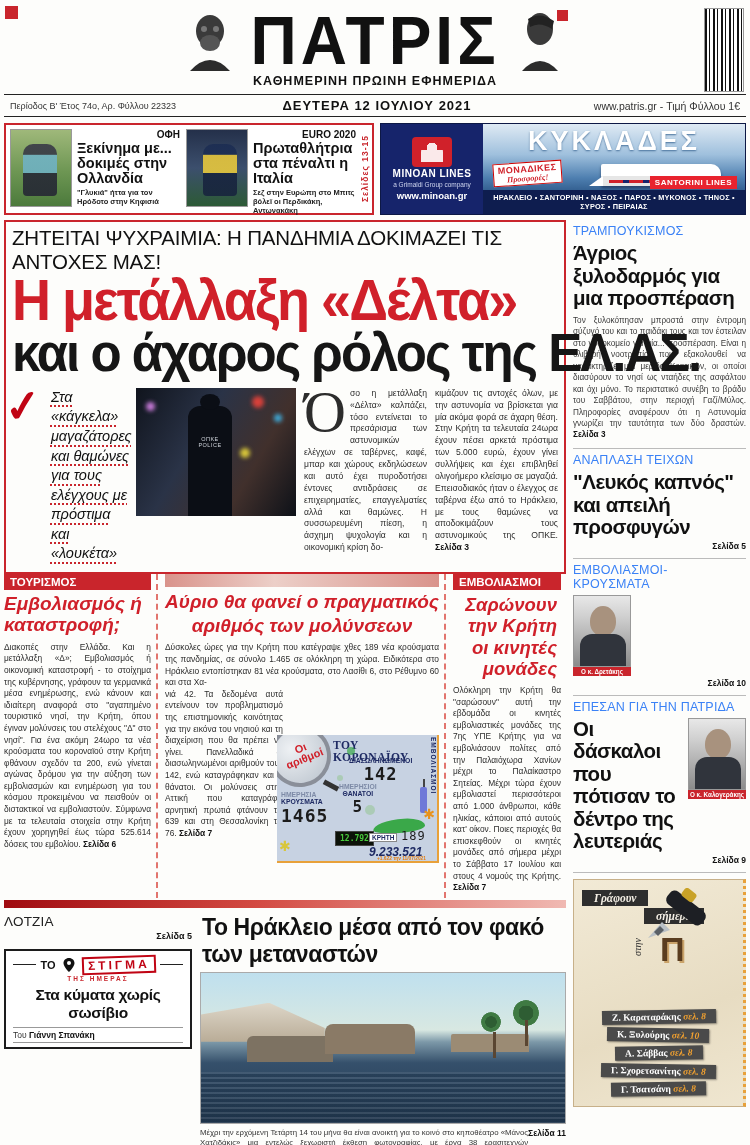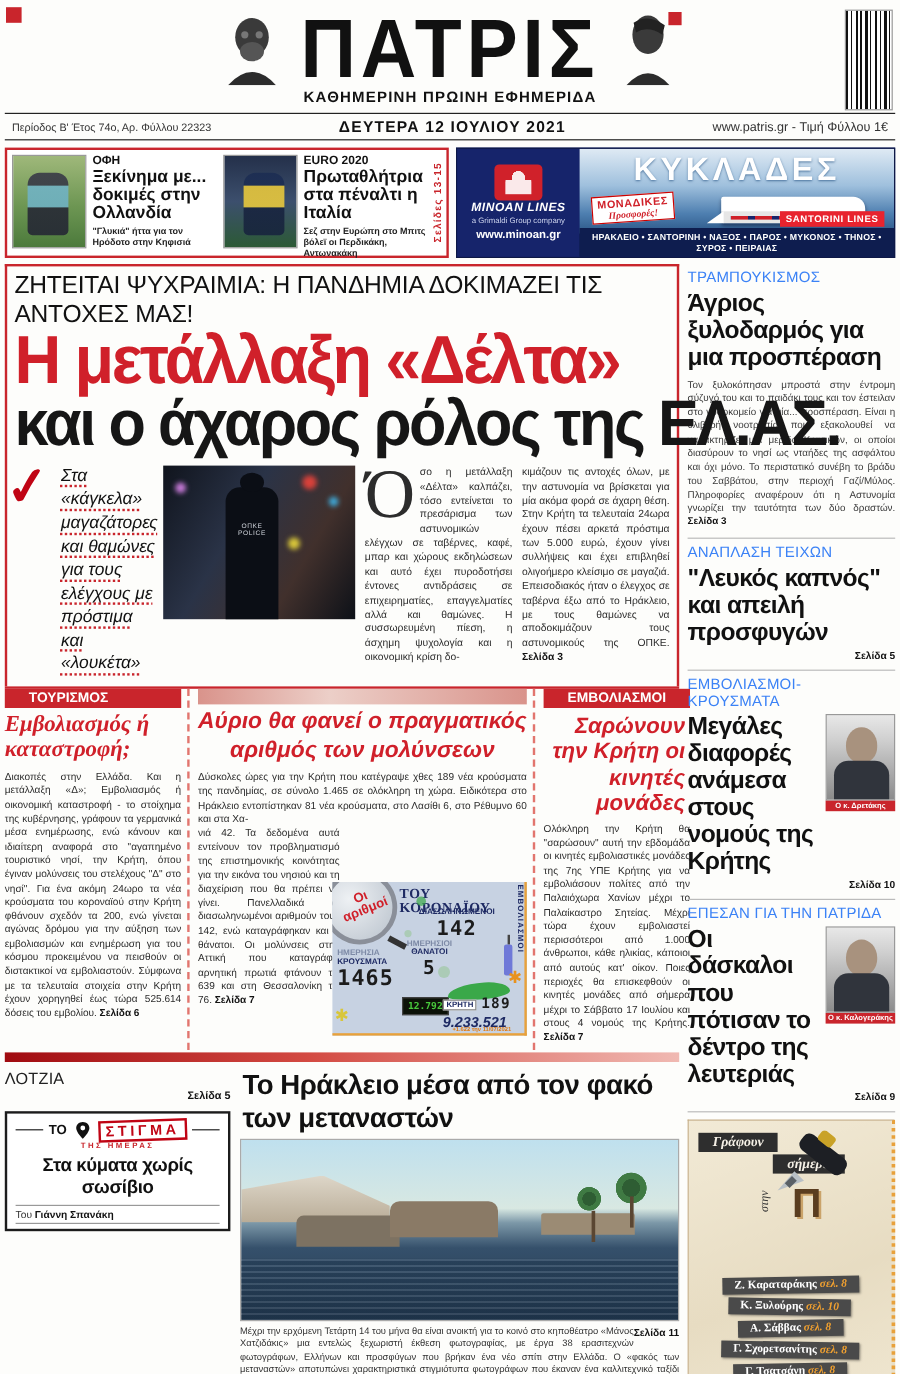--- a/index.html
+++ b/index.html
@@ -26,31 +26,31 @@
   
   .teaser-row { display:flex; gap:6px; margin-top:6px; height:92px; }
   .sports-box { position:relative; width:370px; border:2px solid #c9252c; background:#fff; display:flex; gap:6px; padding:4px 16px 4px 4px; }
   .teaser { display:flex; gap:5px; flex:1; }
   .teaser-photo { width:62px; height:78px; flex:none; border:1px solid #999;
     background:linear-gradient(180deg,#9fb87a 0%,#6d9653 55%,#4c7a3c 100%); position:relative; overflow:hidden; }
   .teaser-photo::after { content:""; position:absolute; left:12px; top:14px; width:34px; height:52px; border-radius:10px 10px 4px 4px;
     background:linear-gradient(180deg,#334 20%,#6fb3c9 21% 55%,#223 56%); opacity:.85; }
   .teaser-photo.t2 { background:linear-gradient(180deg,#24304a 0%,#3c4f6d 50%,#2c5a35 100%); }
   .teaser-photo.t2::after { background:linear-gradient(180deg,#1b2c52 20%,#f2cf3a 21% 55%,#16213d 56%); left:16px; }
-  .teaser-txt { display:flex; flex-direction:column; }
+  .teaser-txt { display:flex; flex-direction:column;align-items:flex-end; }
   .teaser-kicker { font-size:10px; font-weight:700; }
   .teaser-title { font-size:14.5px; font-weight:900; line-height:1.02; margin-top:1px; }
   .teaser-sub { font-size:7.5px; font-weight:700; color:#222; margin-top:3px; line-height:1.2; }
   .pages-vert { position:absolute; right:1px; top:0; bottom:0; width:13px; display:flex; align-items:center; justify-content:center;
     color:#c9252c; font-weight:700; font-size:8.5px; writing-mode:vertical-rl; transform:rotate(180deg); letter-spacing:1px; }
   .minoan { flex:1; display:flex; background:#16246b; border:1px solid #0d1845; overflow:hidden; }
   .minoan-left { width:102px; background:#16246b; display:flex; flex-direction:column; align-items:center; justify-content:center; gap:2px; padding:3px; }
   .minoan-logo { width:40px; height:30px; background:#d0212a; border-radius:4px; position:relative; }
   .minoan-logo::after { content:""; position:absolute; left:9px; top:5px; width:22px; height:20px; border-radius:50% 50% 0 0; background:radial-gradient(circle at 50% 30%, #fff 0 30%, transparent 31%), linear-gradient(180deg,transparent 40%,#fff 41%); opacity:.9; }
-  .minoan-brand { color:#fff; font-weight:900; font-size:10px; letter-spacing:.5px; text-align:left; line-height:1.05;font-style:italic; }
+  .minoan-brand { color:#fff; font-weight:900; font-size:10px; letter-spacing:.5px; text-align:left; line-height:1.05; }
   .minoan-group { color:#cdd4ee; font-size:6.5px; }
   .minoan-url { color:#fff; font-weight:700; font-size:9.5px; }
   .minoan-right { flex:1; position:relative; background:linear-gradient(180deg,#dfeaf4 0%,#9fc0dd 34%,#4e7fb0 60%,#2c5788 78%,#0e1d4f 79%); }
   .kyklades { text-align:center; color:#fff; font-weight:900; font-size:27px; letter-spacing:3px; text-shadow:0 1px 2px #49729c; margin-top:2px; }
   .offer-badge { position:absolute; left:10px; top:38px; background:#fff; border:1px solid #c00; padding:1px 4px; transform:rotate(-4deg); text-align:center; }
   .offer-line1 { color:#d0212a; font-weight:900; font-size:9px; letter-spacing:.5px; }
   .offer-line2 { color:#d0212a; font-style:italic; font-weight:700; font-size:8px; font-family:"Liberation Serif", serif; }
   .ship { position:absolute; left:118px; top:40px; width:120px; height:22px; background:linear-gradient(180deg,#fff 55%,#e6e6e6 56%); border-radius:2px 10px 2px 2px; box-shadow:0 2px 3px rgba(0,0,30,.4); }
   .ship::before { content:""; position:absolute; left:-12px; bottom:0; border-right:14px solid #fff; border-top:10px solid transparent; }
   .ship::after { content:""; position:absolute; left:8px; bottom:3px; right:6px; height:3px; background:repeating-linear-gradient(90deg,#d0212a 0 14px, #16246b 14px 20px); }
@@ -82,24 +82,24 @@
   .dropcap { float:left; font-size:58px; line-height:.82; font-weight:400; font-family:"Liberation Serif", serif; padding-right:4px; }
   .pageref { font-weight:700; color:#111; white-space:nowrap; }
 
   
   .mid-row { display:flex; border-top:2.5px solid #c9252c; }
   .mid-col { padding:0 5px 4px 0; }
   .mid-col + .mid-col { border-left:2px dashed #e2756e; padding-left:7px; }
   .mc-tourism { width:152px; flex:none; }
   .mc-center { width:288px; flex:none; }
   .mc-vax { flex:1; }
-  .sec-bar { background:#c9252c; color:#fff; font-weight:700; font-size:11.5px; padding:2px 20px; margin-bottom:4px; }
+  .sec-bar { background:#c9252c; color:#fff; font-weight:700; font-size:11.5px; padding:2px 6px; margin-bottom:4px; }
   .sec-bar-grad { background:linear-gradient(90deg,#d9938b,#eccfc8 40%,#d9938b); height:13px; margin-bottom:3px; }
   .it-head { color:#d0202a; font-style:italic; font-weight:700; }
-  .tourism-head { font-size:19px; line-height:1.1; margin:2px 0 6px 0;font-family:Liberation Serif, serif; }
+  .tourism-head { font-size:19px; line-height:1.1; margin:2px 0 6px 0; }
   .center-head { font-size:19px; line-height:1.25; text-align:center; margin:1px 0 5px 0; }
   .vax-head { font-size:18.5px; line-height:1.15; text-align:right; margin:2px 4px 6px 0; }
   .small-body { font-size:8.4px; color:#2c2c2c; line-height:1.38; text-align:justify; }
   .center-wrap { position:relative; }
   .center-left-col { width:118px; }
   .covid-box { position:absolute; right:0; top:46px; width:162px; height:128px; background:#c7d2e2; border-right:2px solid #e8a13a; border-bottom:2px solid #e8a13a; overflow:hidden; }
   .magnifier { position:absolute; left:-8px; top:-10px; width:62px; height:62px; border-radius:50%; border:4px solid #8a8f99; background:radial-gradient(circle at 35% 35%, #eef1f4, #b9c2cc); transform:rotate(-8deg); }
   .magnifier .mg-txt { position:absolute; left:6px; top:14px; color:#d0202a; font-weight:700; font-size:11px; line-height:1; transform:rotate(-14deg); text-align:center; }
   .mg-handle { position:absolute; left:46px; top:48px; width:16px; height:5px; background:#333; transform:rotate(28deg); }
   .cv-title { position:absolute; left:56px; top:4px; color:#1e2a63; font-weight:900; font-size:11.5px; letter-spacing:.5px; font-family:"Liberation Serif", serif; }
@@ -109,21 +109,21 @@
   .digi { font-family:"DejaVu Sans Mono", monospace; font-weight:700; color:#1c1c1c; letter-spacing:1px; }
   .cv-intub { position:absolute; left:72px; top:22px; text-align:center; }
   .cv-intub .digi { font-size:17px; }
   .cv-cases { position:absolute; left:4px; top:56px; }
   .cv-cases .digi { font-size:18px; }
   .cv-deaths { position:absolute; left:62px; top:48px; text-align:center; }
   .cv-deaths .digi { font-size:16px; }
   .led { position:absolute; left:58px; top:96px; background:#0c1208; color:#48c93c; font-family:"DejaVu Sans Mono", monospace; font-size:8px; font-weight:700; padding:2px 4px; border:1px solid #444; }
   .crete { position:absolute; left:96px; top:84px; width:52px; height:14px; background:#3aa849; border-radius:60% 40% 50% 50%/70% 60% 40% 30%; transform:rotate(-4deg); }
   .crete-label { position:absolute; left:92px; top:98px; background:#fff; border:1px solid #888; font-weight:900; font-size:6.5px; padding:0 2px; color:#1e2a63; }
-  .crete-num { position:absolute; left:124px; top:94px; font-family:"DejaVu Sans Mono", monospace; font-weight:700; font-size:12px; }
+  .crete-num { position:absolute; left:124px; top:94px; font-family:"DejaVu Sans Mono", monospace; font-weight:400; font-size:12px; }
   .cv-vacc { position:absolute; left:92px; bottom:2px; color:#1e2a63; font-style:italic; font-weight:900; font-size:12px; }
   .cv-vacc-sub { position:absolute; left:100px; bottom:0px; color:#e07b12; font-size:4.8px; font-weight:700; }
   .syringe { position:absolute; right:10px; top:52px; width:7px; height:26px; background:#6f79d8; border-radius:2px; }
   .syringe::before { content:""; position:absolute; left:2.5px; top:-8px; width:2px; height:8px; background:#444; }
   .gear { position:absolute; color:#e8921d; font-size:14px; line-height:1; }
   .vdot { position:absolute; border-radius:50%; background:#9fc7a4; opacity:.7; }
 
   .red-grad-bar { height:8px; background:linear-gradient(90deg,#a00b10,#d34a42 45%,#f0b9b2); margin-top:2px; }
 
   
@@ -390,21 +390,20 @@
 
       <div class="rail-sec">
         <div class="rail-kicker">ΑΝΑΠΛΑΣΗ ΤΕΙΧΩΝ</div>
         <div class="rail-title">"Λευκός καπνός" και απειλή προσφυγών</div>
         <div class="rail-page">Σελίδα 5</div>
       </div>
 
       <div class="rail-sec">
         <div class="rail-kicker">ΕΜΒΟΛΙΑΣΜΟΙ- ΚΡΟΥΣΜΑΤΑ</div>
         <div class="rail-flex">
-          <div class="rail-title">Μεγάλες διαφορές ανάμεσα στους νομούς της Κρήτης</div>
           <div class="mugshot">
             <div class="mug-img"></div>
             <div class="mug-cap">Ο κ. Δρετάκης</div>
           </div>
         </div>
         <div class="rail-page">Σελίδα 10</div>
       </div>
 
       <div class="rail-sec">
         <div class="rail-kicker">ΕΠΕΣΑΝ ΓΙΑ ΤΗΝ ΠΑΤΡΙΔΑ</div>

